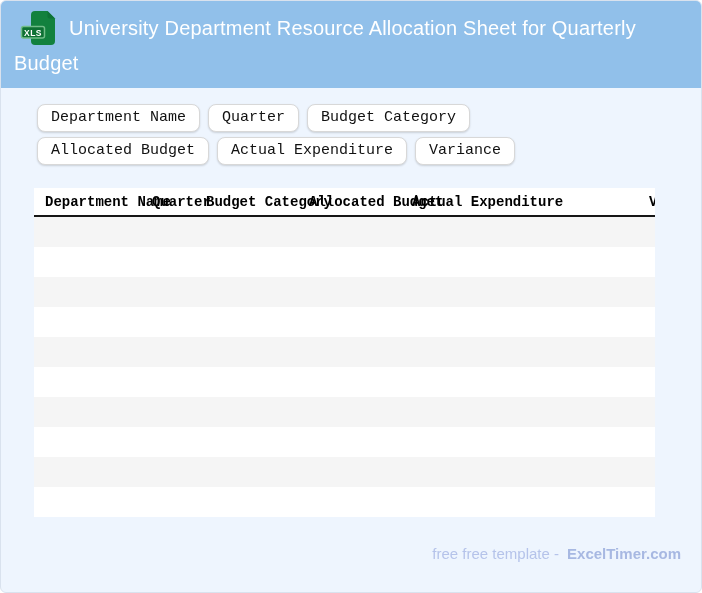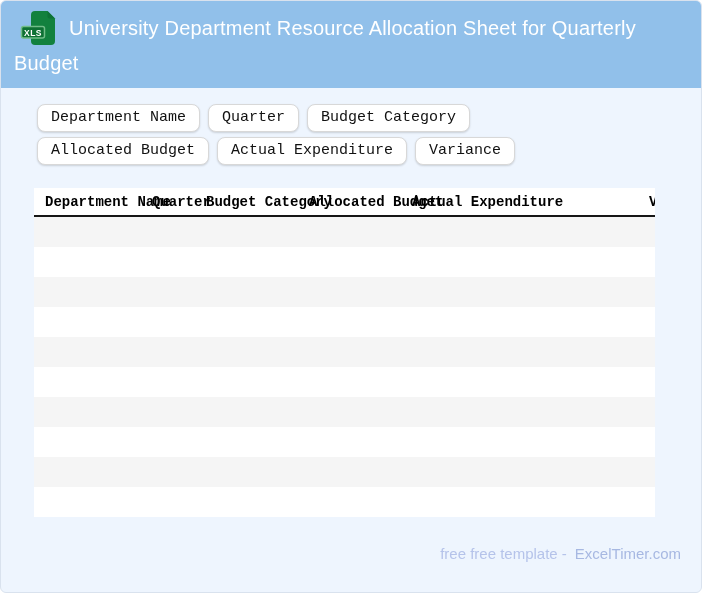--- a/index.html
+++ b/index.html
@@ -32,21 +32,21 @@
   thead th { height:27px; background:#ffffff; font-size:14px; font-weight:bold;
     color:#000000; text-align:left; padding:0 0 0 11px; white-space:nowrap;
     border-bottom:2px solid #161616; }
   tbody td { height:30px; padding:0; font-size:14px; color:#333; }
   tbody tr:nth-child(odd) { background:#f5f5f5; }
   tbody tr:nth-child(even) { background:#ffffff; }
 
   
   .footer { margin-top:28px; text-align:right; padding-right:20px;
     font-size:15px; color:#b5c3ea; }
-  .footer .brand { font-weight:normal; color:#a7b8e2; margin-left:8px;
+  .footer .brand { font-weight:bold; color:#a7b8e2; margin-left:8px;
     text-decoration:none; cursor:pointer; }
 </style>
 </head>
 <body>
 
 <div class="page">
 
   <div class="app-header">
     <span class="xls-icon">
       <svg width="38" height="36" viewBox="0 0 38 36" xmlns="http://www.w3.org/2000/svg">

